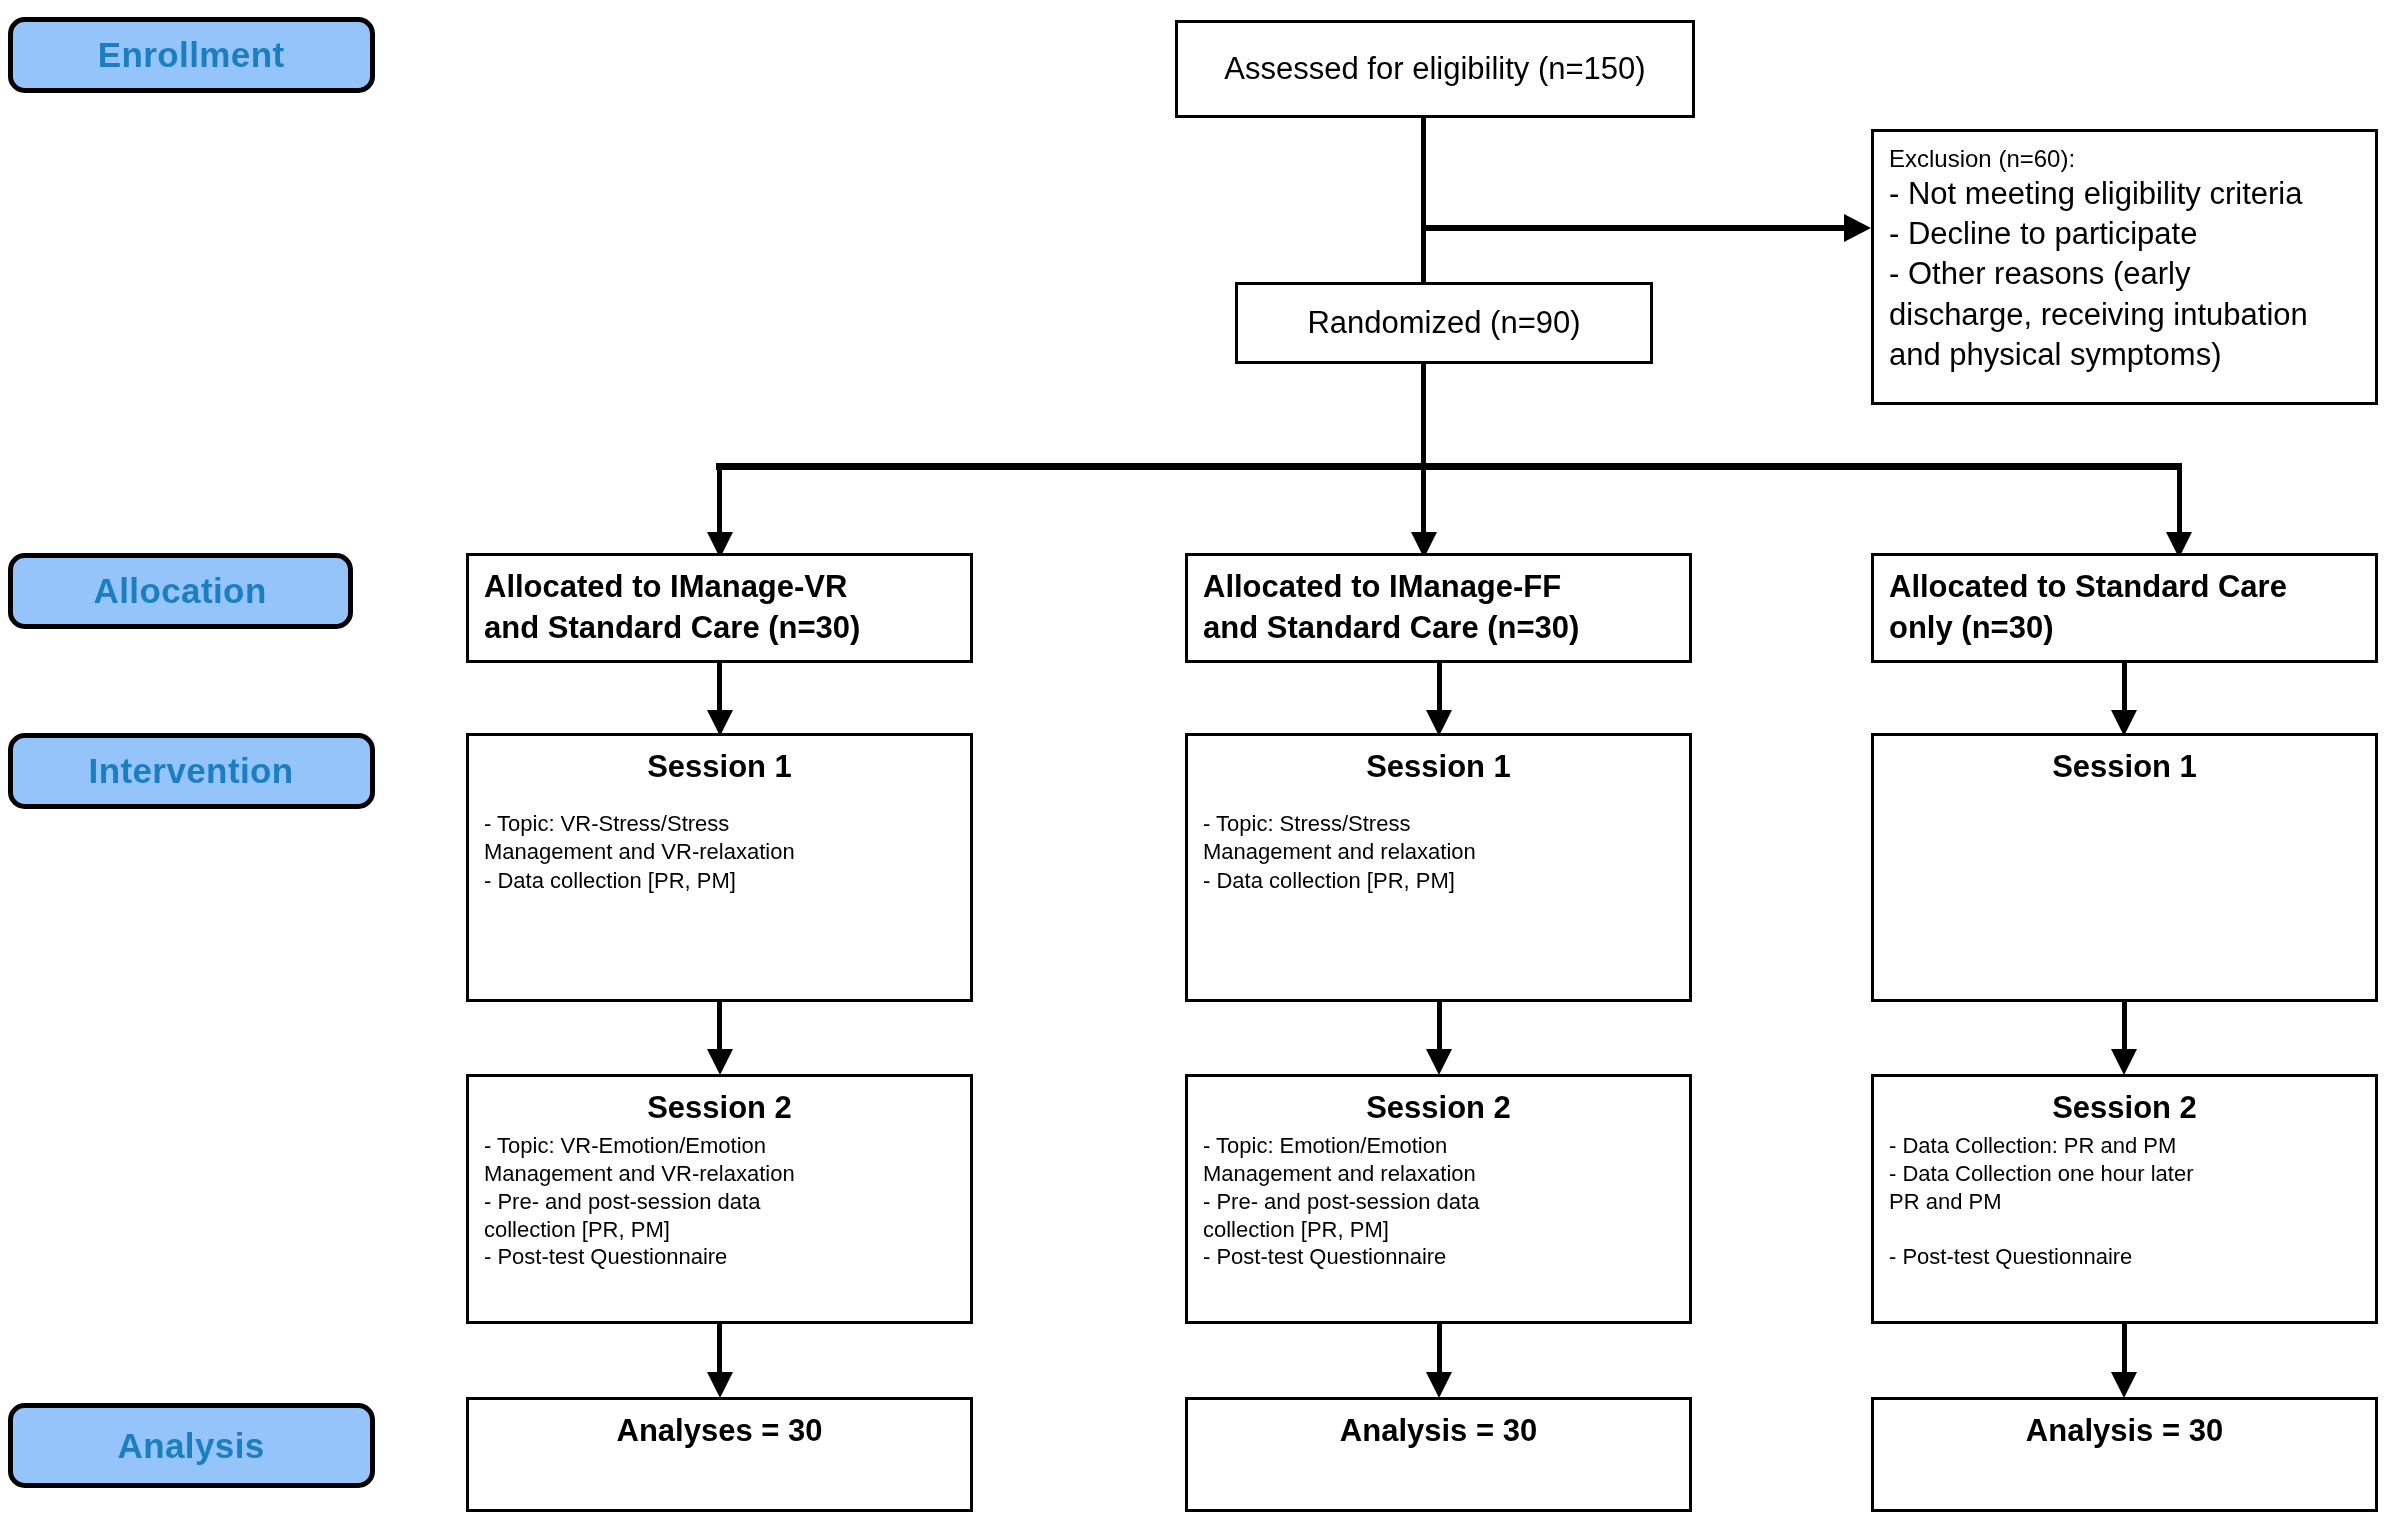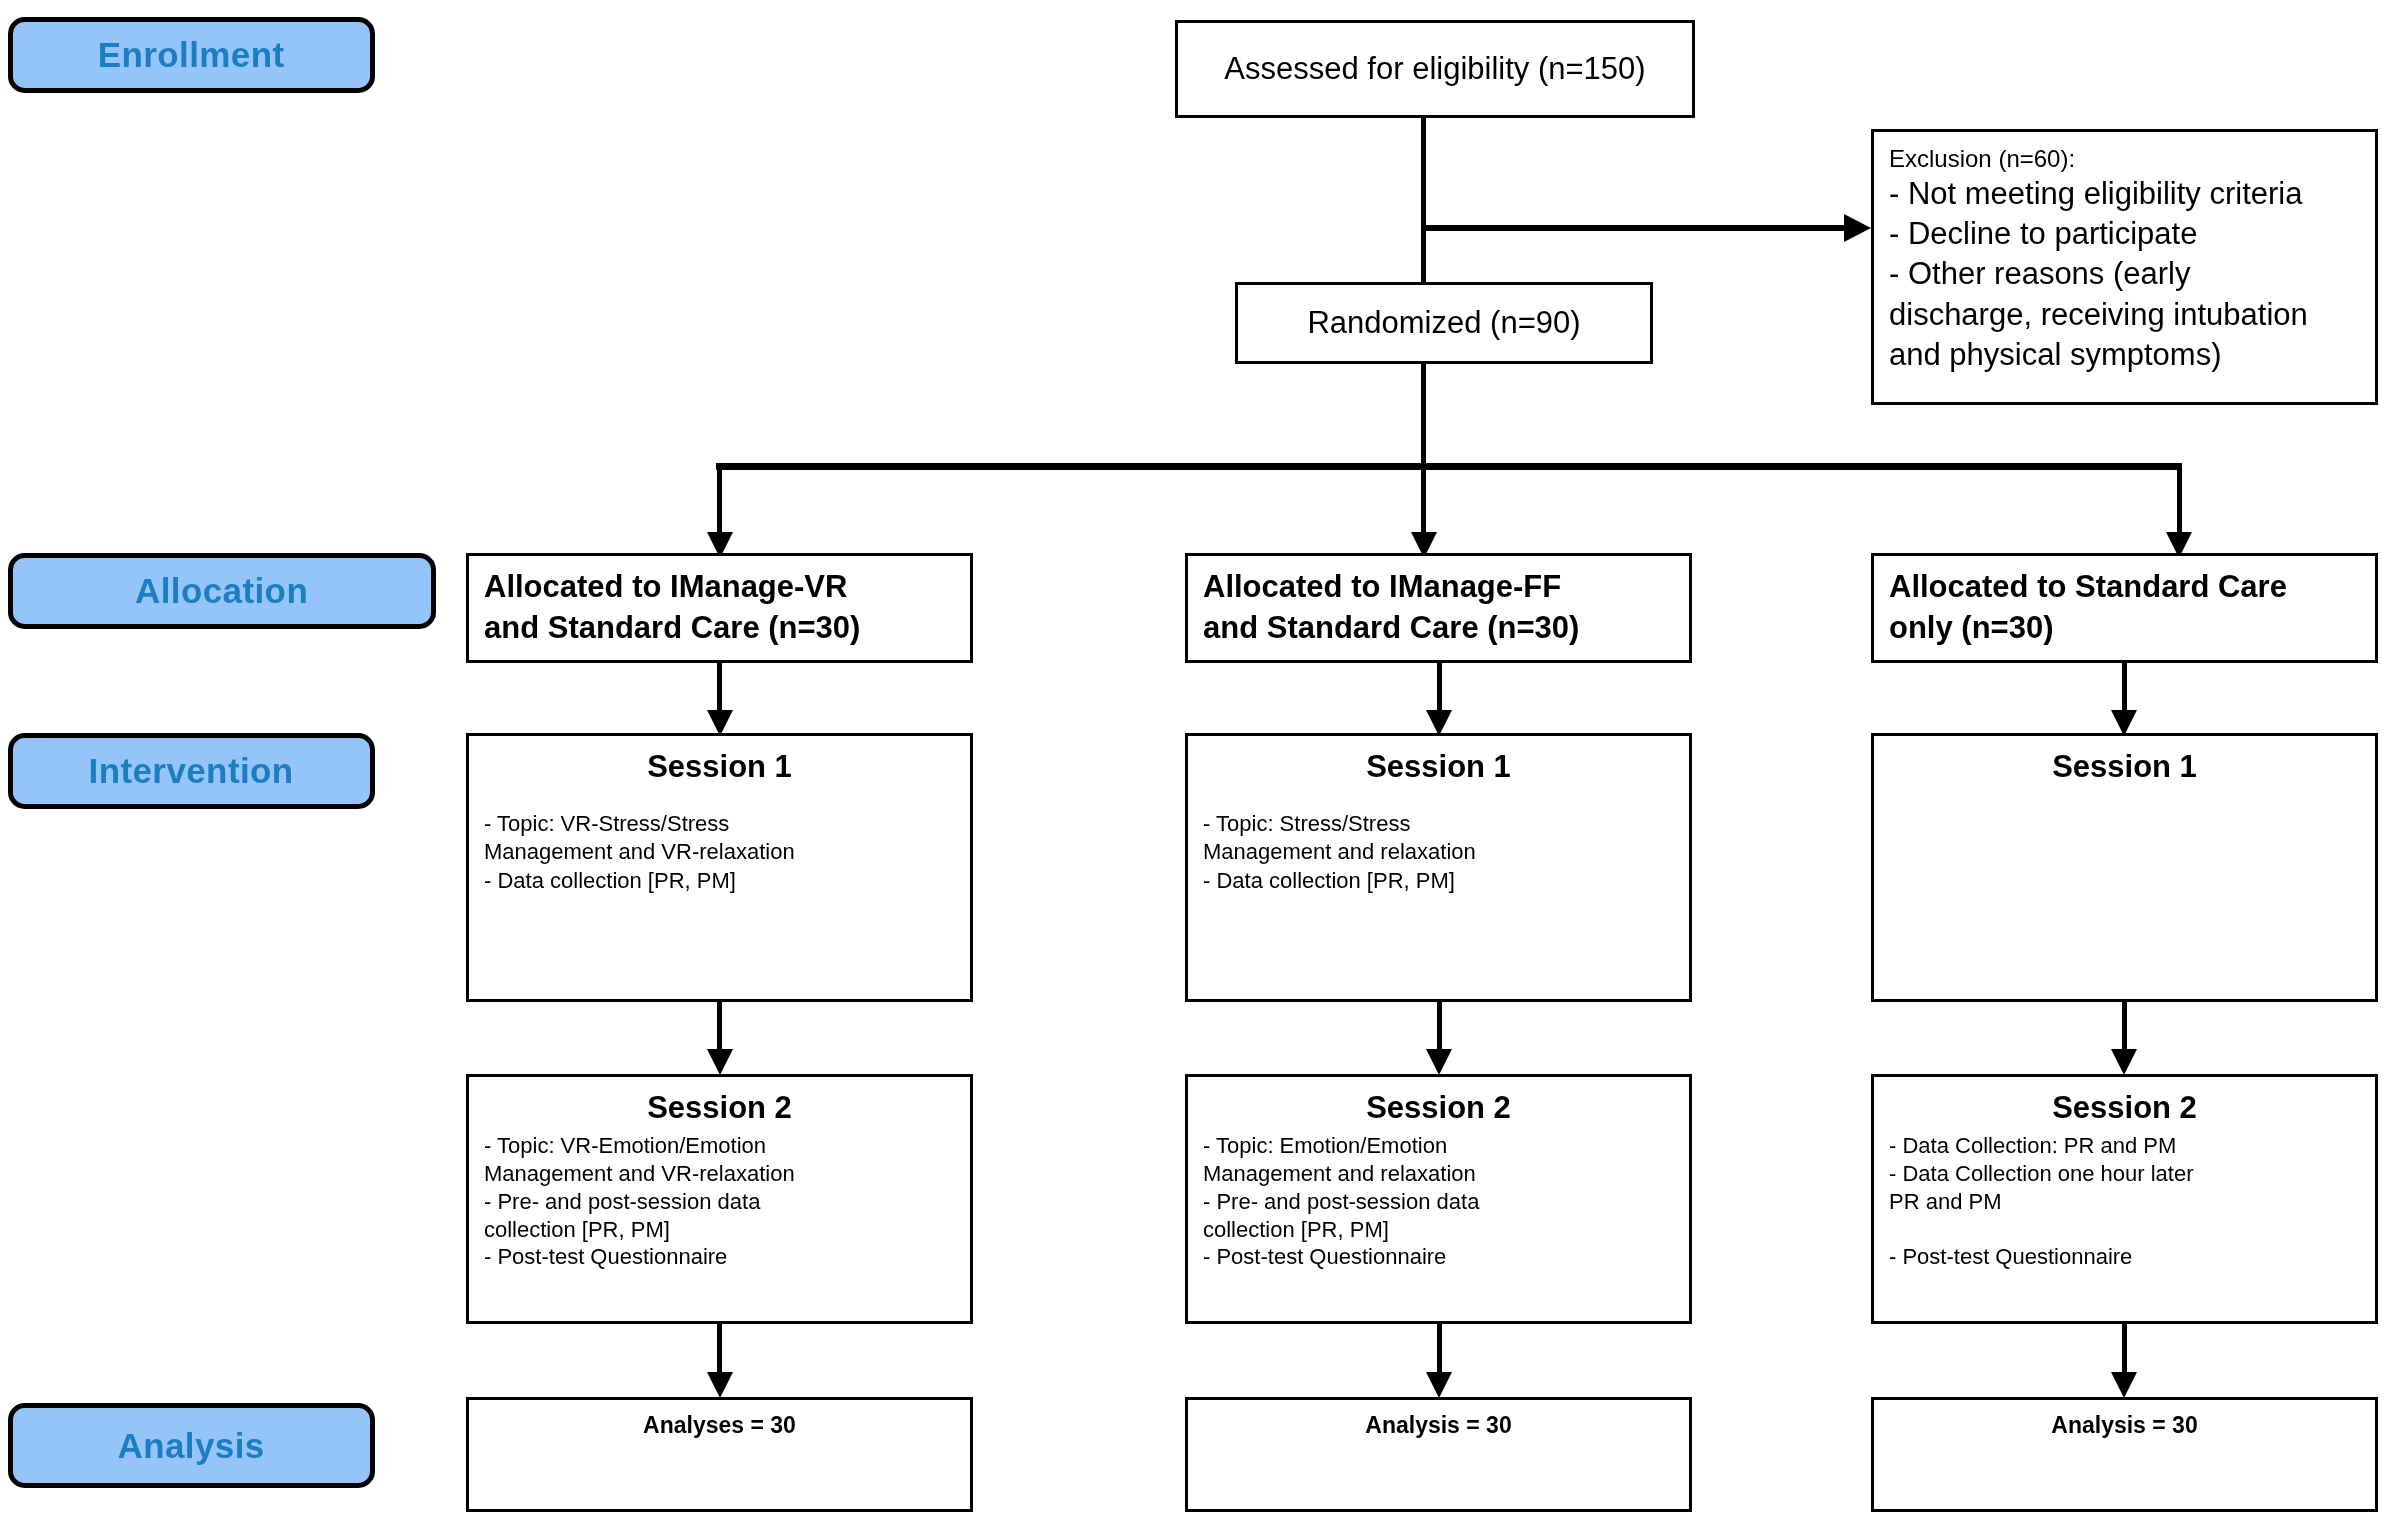--- a/index.html
+++ b/index.html
@@ -72,21 +72,21 @@
     font-weight: bold;
     text-align: left;
     white-space: pre-line;
     font-size: 31px;
     line-height: 1.32;
   }
   .box-analysis {
     display: block;
     font-weight: bold;
     text-align: center;
-    font-size: 23px;
+    font-size: 31px;
     width: 100%;
   }
   .box-excl-title {
     display: block;
     font-weight: normal;
     font-size: 24px;
     line-height: 1.30;
   }
   .box-excl-body {
     display: block;
@@ -125,21 +125,21 @@
 </style>
 </head>
 <body>
 
 <div id="root">
 
   <div class="stage-pill" style="left:7.6px; top:16.7px; width:367px; height:76px;">
     <span>Enrollment</span>
   </div>
 
-  <div class="stage-pill" style="left:7.6px; top:553px; width:428px; height:76px;">
+  <div class="stage-pill" style="left:7.6px; top:553px; width:345px; height:76px;">
     <span>Allocation</span>
   </div>
 
   <div class="stage-pill" style="left:7.6px; top:733px; width:367px; height:76px;">
     <span>Intervention</span>
   </div>
 
   <div class="stage-pill" style="left:7.6px; top:1403px; width:367px; height:85px;">
     <span>Analysis</span>
   </div>

